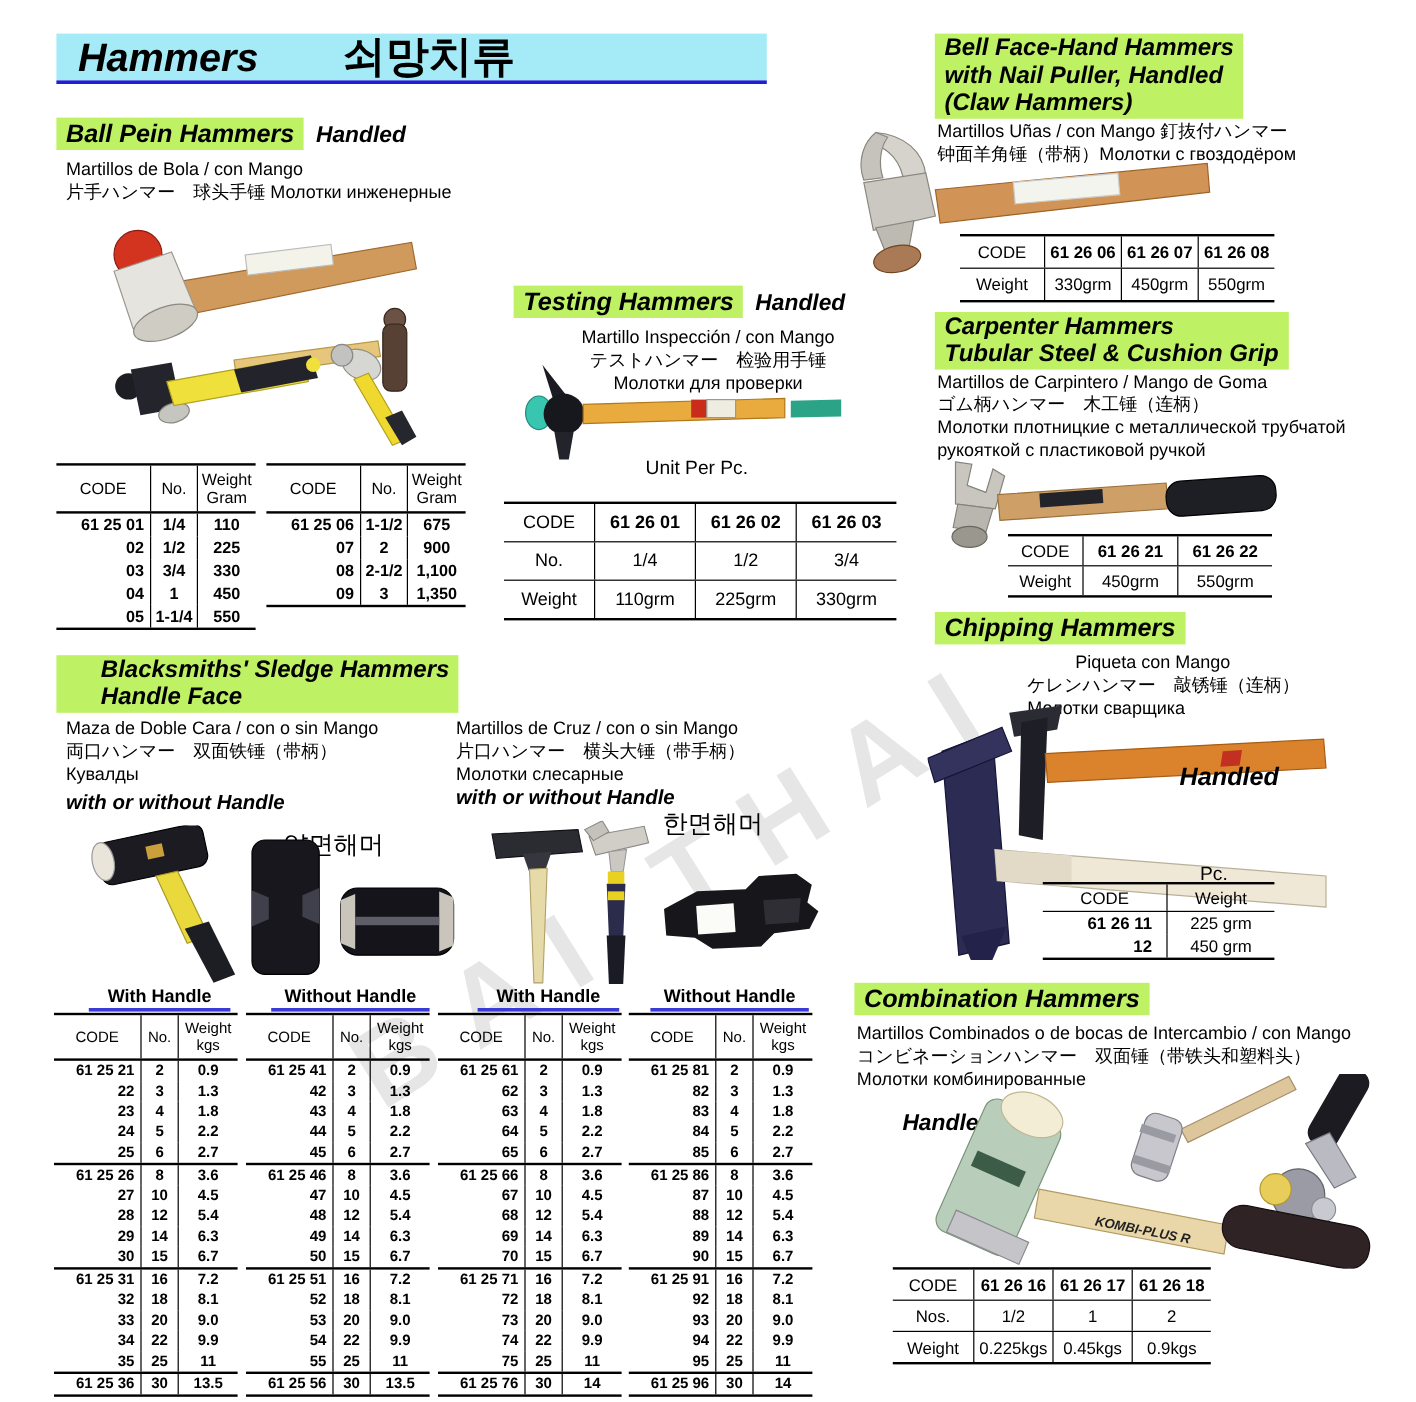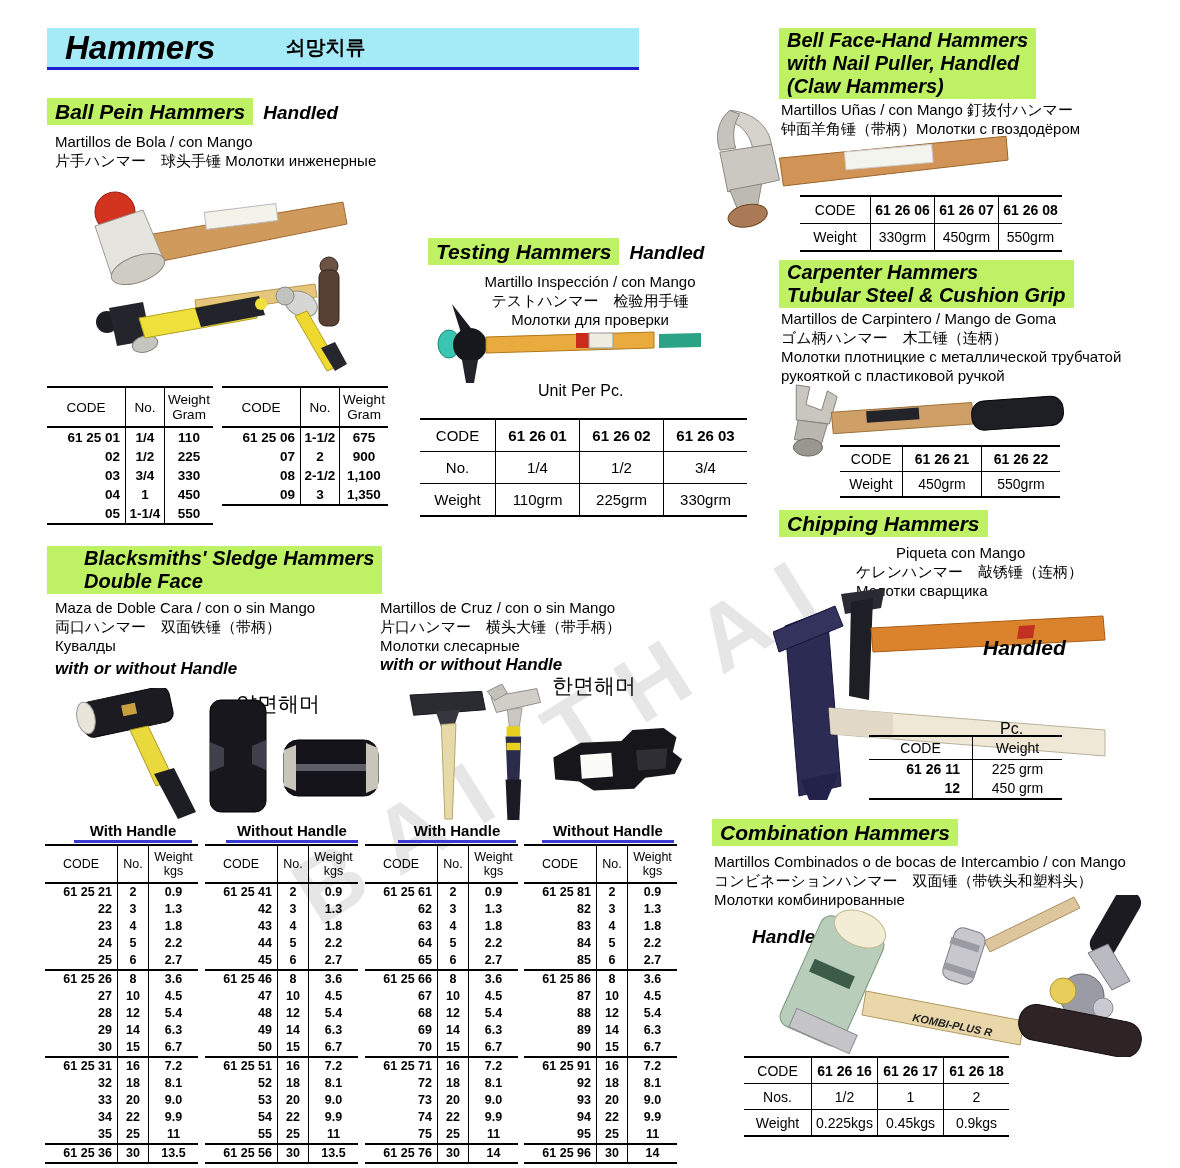--- a/index.html
+++ b/index.html
@@ -6,21 +6,21 @@
   .page{position:relative;width:1180px;height:1168px;background:#fff;overflow:hidden;
         font-family:"Liberation Sans","DejaVu Sans",sans-serif;color:#000;}
   .abs{position:absolute;}
   
   .wm{position:absolute;left:330px;top:840px;font-size:92px;font-weight:bold;letter-spacing:28px;
       color:#bfbfbf;opacity:.38;transform:rotate(-32deg);transform-origin:left bottom;z-index:0;white-space:nowrap;}
   
   .title-bar{position:absolute;left:47px;top:28px;width:592px;height:39px;background:#a5ebf7;
              display:flex;align-items:center;padding-left:18px;box-sizing:border-box;gap:70px;}
   .title-en{font-size:33px;font-weight:bold;font-style:italic;}
-  .title-kr{font-size:20px;font-weight:bold;}
+  .title-kr{font-size:36px;font-weight:bold;}
   .title-rule{position:absolute;left:47px;top:67px;width:592px;height:3px;background:#1f1fd4;}
   
   .green{background:#bef264;padding:1px 8px;width:fit-content;}
   .h1line{font-size:21px;font-weight:bold;font-style:italic;line-height:25px;}
   .h2block{font-size:20px;font-weight:bold;font-style:italic;line-height:23px;}
   .handled{font-size:19px;font-weight:bold;font-style:italic;}
   .sub{font-size:15px;line-height:19px;white-space:nowrap;}
   .wow{font-size:17px;font-weight:bold;font-style:italic;}
   .kr{font-size:21px;}
   .headrow{display:flex;align-items:baseline;gap:10px;}
@@ -326,21 +326,21 @@
         <div class="cb">225 grm</div>
       </div>
       <div class="r">
         <div class="ca">12</div>
         <div class="cb">450 grm</div>
       </div>
     </div>
 
   <div class="abs green h2block" style="left:47px;top:546px;padding-left:37px;">
     <div>Blacksmiths' Sledge Hammers</div>
-    <div>Double Face</div>
+    <div>Handle Face</div>
   </div>
   <div class="abs" style="left:55px;top:598px;">
     <div class="sub">Maza de Doble Cara / con o sin Mango</div>
     <div class="sub">両口ハンマー　双面铁锤（带柄）</div>
     <div class="sub">Кувалды</div>
   </div>
   <div class="abs wow" style="left:55px;top:659px;">with or without Handle</div>
   <div class="abs kr" style="left:236px;top:690px;">양면해머</div>
   <div class="abs" style="left:42px;top:688px;">
     <svg width="338" height="132" viewBox="0 0 338 132">

